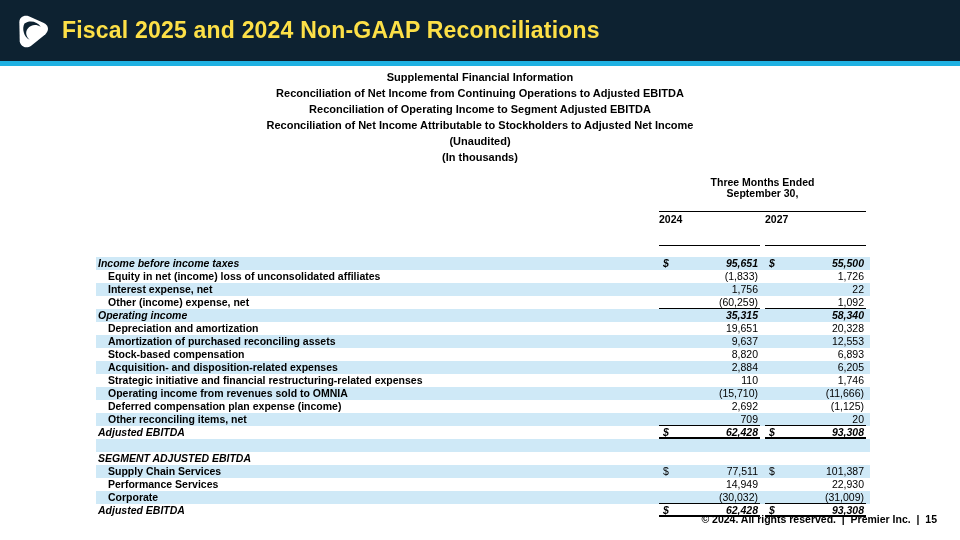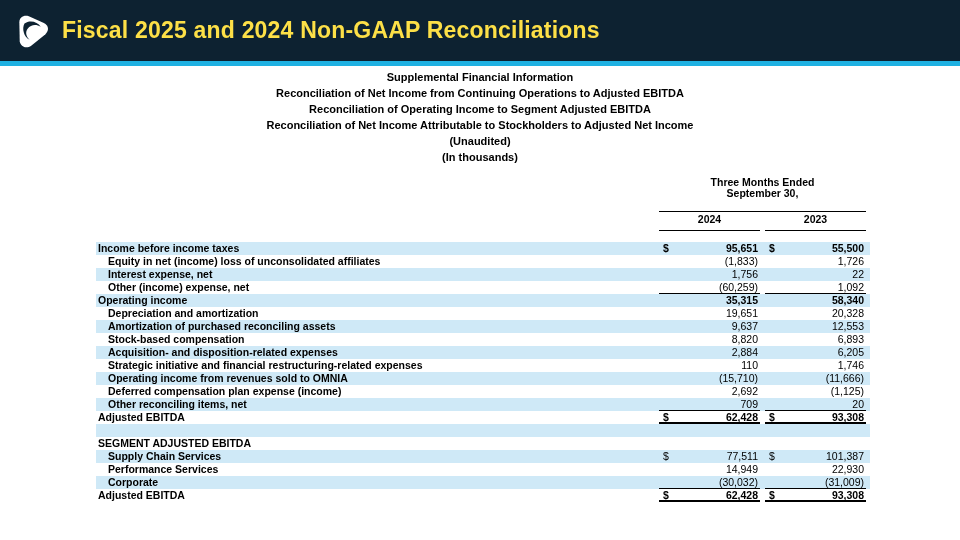--- a/index.html
+++ b/index.html
@@ -22,30 +22,30 @@
   .headings div { font-size:11px; font-weight:bold; line-height:16px; }
 
   .tablewrap { position:absolute; left:96px; top:177px; width:774px; font-size:10.5px; }
   .period {
     margin-left:563px; width:207px; text-align:center; font-weight:bold;
     font-size:10.5px; line-height:11px; border-bottom:1.5px solid #000;
     padding-bottom:12px; box-sizing:border-box;
   }
   .years { margin-left:563px; width:211px; display:flex; margin-top:1px; }
   .ycell {
-    width:101px; text-align:center; font-weight:bold;
-    border-bottom:1.5px solid #000; line-height:13px; height:18px; box-sizing:border-box;
+    width:101px; font-weight:bold;
+    border-bottom:1.5px solid #000; line-height:13px; height:33px; box-sizing:border-box;
   }
   .ygap { width:5px; }
   .tbody { margin-top:11px; }
   .trow { display:flex; height:13px; align-items:stretch; }
   .trow.shaded { background:#cfe9f7; }
   .tlabel { flex:1; line-height:13px; padding-left:2px; white-space:nowrap; overflow:hidden; }
   .tlabel.indent { padding-left:12px;font-weight:bold; }
-  .bold .tlabel, .bold .num, .bold .dollar { font-weight:bold; }
+  .bold .tlabel, .bold .num, .bold .dollar { font-weight:bold;font-style:italic; }
   .tval {
     width:101px; display:flex; justify-content:space-between;
     line-height:13px; box-sizing:border-box; padding:0 2px 0 4px; flex:0 0 auto;
   }
   .tval.underline { border-bottom:1px solid #000;text-align:center; }
   .tval.total { border-bottom:2px solid #000; }
   .colgap { width:5px; flex:0 0 auto; }
   .rowendpad { width:4px; flex:0 0 auto; }
   .footer {
     position:absolute; top:513px; right:23px;
@@ -76,21 +76,21 @@
   </div>
 
   <div class="tablewrap">
     <div class="period">
       <div>Three Months Ended</div>
       <div>September 30,</div>
     </div>
     <div class="years">
       <div class="ycell">2024</div>
       <div class="ygap"></div>
-      <div class="ycell">2023</div>
+      <div class="ycell">2027</div>
     </div>
     <div class="tbody">
         <div class="trow shaded bold">
           <div class="tlabel">Income before income taxes</div>
           <div class="tval">
             <span class="dollar">$</span>
             <span class="num">95,651</span>
           </div>
           <div class="colgap"></div>
           <div class="tval">
@@ -320,14 +320,15 @@
           <div class="colgap"></div>
           <div class="tval total">
             <span class="dollar">$</span>
             <span class="num">93,308</span>
           </div>
           <div class="rowendpad"></div>
         </div>
       </div>
   </div>
 
+  <div class="footer">© 2024. All rights reserved.  |  Premier Inc.  |  15</div>
 
 </div>
 
 </body></html>

